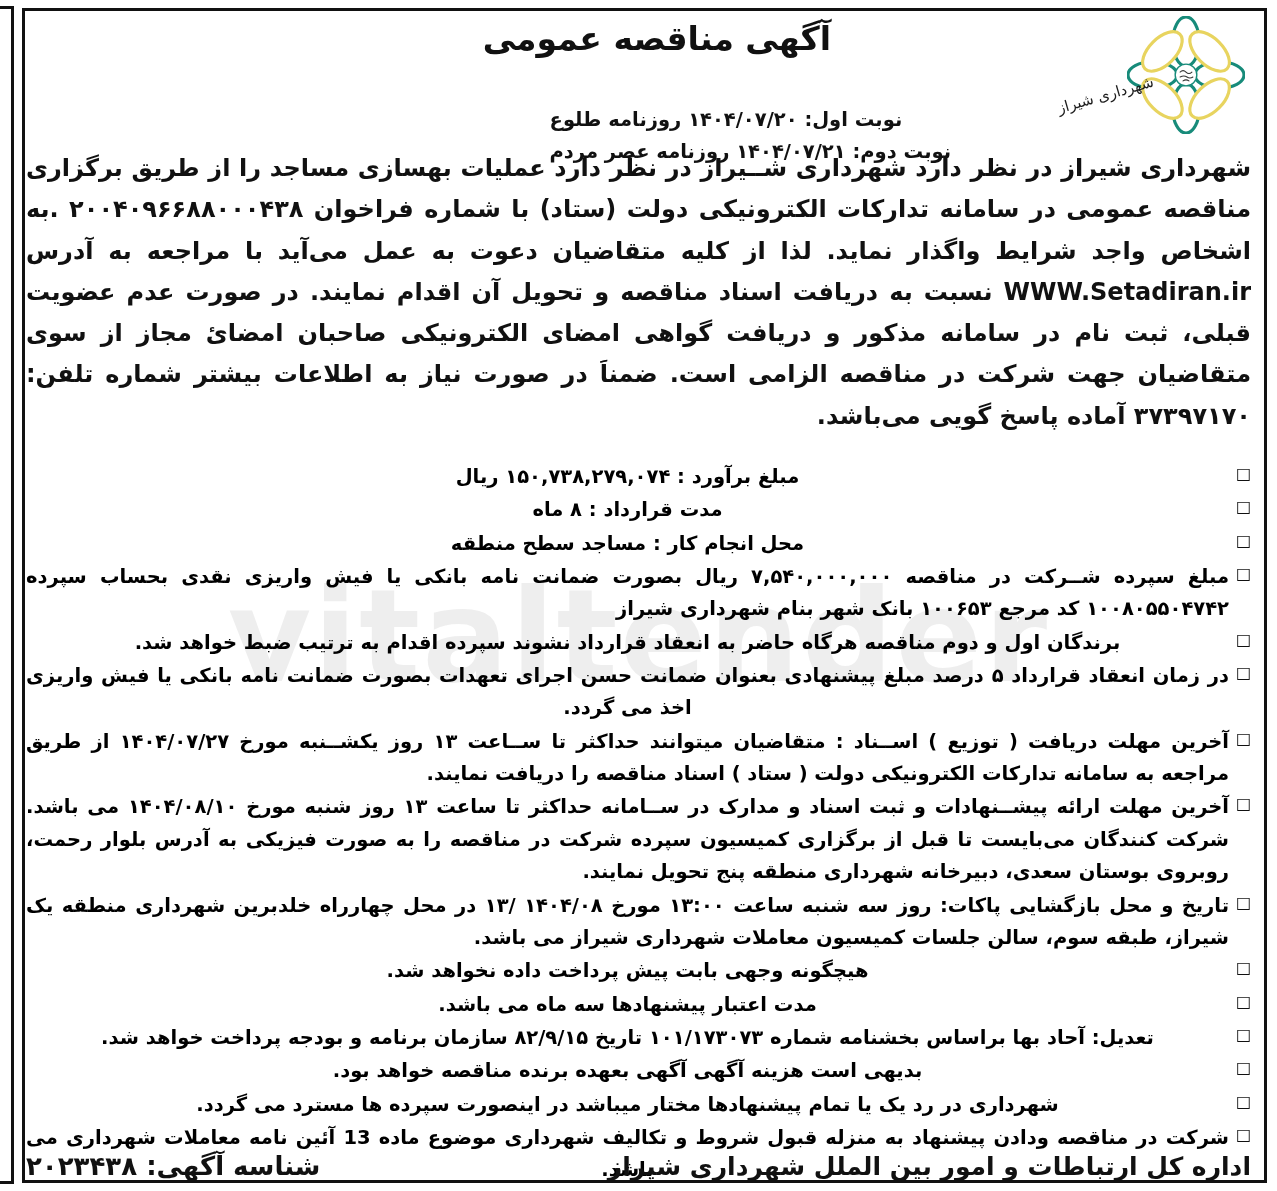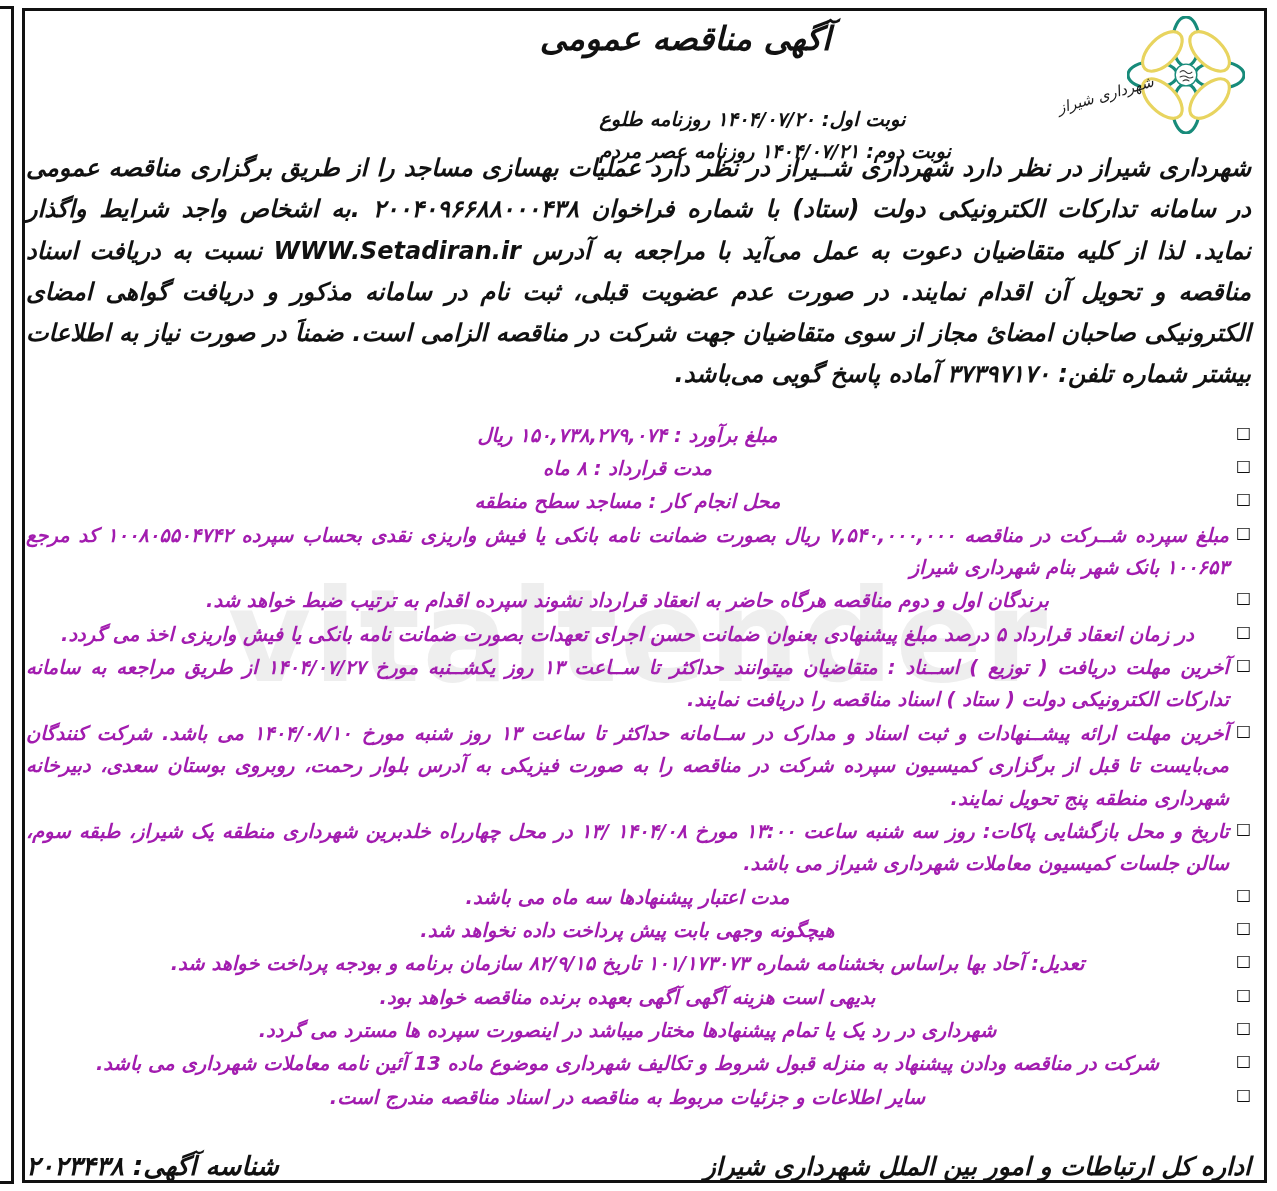--- a/index.html
+++ b/index.html
@@ -55,21 +55,20 @@
     direction: ltr;
     z-index: 0;
     margin-top: 40px;
   }
   .content {
     position: relative;
     z-index: 2;
     padding: 14px 26px 6px 26px;
     box-sizing: border-box;
     height: 100%;
-    font-style: italic;
   }
   
   .header {
     position: relative;
     height: 132px;
   }
   .title-block {
     position: absolute;
     right: 420px;
     top: 6px;
@@ -138,21 +137,21 @@
   ul.bullets {
     list-style: none;
     margin: 6px 0 0 0;
     padding: 0;
   }
   ul.bullets > li {
     position: relative;
     font-size: 19.5px;
     font-weight: bold;
     line-height: 1.66;
-    color: #a21caf;
+    color: #000000;
     padding-right: 22px;
     margin-bottom: 1px;
     text-align: justify;
     text-align-last: right;
   }
   ul.bullets > li.center-last {
     text-align-last: center;
   }
   ul.bullets > li::before {
     content: "\25A1";
@@ -246,22 +245,22 @@
     <ul class="bullets">
       <li class="center-last">مبلغ برآورد : ۱۵۰,۷۳۸,۲۷۹,۰۷۴ ریال</li>
       <li class="center-last">مدت قرارداد :  ۸  ماه</li>
       <li class="center-last">محل انجام کار : مساجد سطح منطقه</li>
       <li>مبلغ سپرده شــرکت در مناقصه ۷,۵۴۰,۰۰۰,۰۰۰ ریال بصورت ضمانت نامه بانکی یا فیش واریزی نقدی بحساب سپرده ۱۰۰۸۰۵۵۰۴۷۴۲ کد مرجع ۱۰۰۶۵۳ بانک  شهر بنام شهرداری شیراز</li>
       <li class="center-last">برندگان اول و دوم مناقصه هرگاه حاضر به انعقاد قرارداد نشوند سپرده اقدام به ترتیب ضبط خواهد شد.</li>
       <li class="center-last">در زمان انعقاد قرارداد ۵ درصد مبلغ پیشنهادی بعنوان ضمانت حسن اجرای تعهدات بصورت ضمانت نامه بانکی یا فیش واریزی اخذ می گردد.</li>
       <li>آخرین مهلت دریافت ( توزیع ) اســناد : متقاضیان میتوانند حداکثر تا ســاعت ۱۳ روز یکشــنبه مورخ ۱۴۰۴/۰۷/۲۷ از طریق مراجعه به سامانه تدارکات الکترونیکی دولت ( ستاد ) اسناد مناقصه را دریافت نمایند.</li>
       <li>آخرین مهلت ارائه پیشــنهادات و ثبت اسناد و مدارک در ســامانه حداکثر تا ساعت ۱۳ روز شنبه مورخ ۱۴۰۴/۰۸/۱۰ می باشد. شرکت کنندگان می‌بایست تا قبل از برگزاری کمیسیون سپرده شرکت در مناقصه را به صورت فیزیکی به آدرس بلوار رحمت، روبروی بوستان سعدی، دبیرخانه شهرداری منطقه پنج تحویل نمایند.</li>
       <li>تاریخ و محل بازگشایی پاکات: روز سه شنبه ساعت ۱۳:۰۰ مورخ  ۱۴۰۴/۰۸ /۱۳ در محل چهارراه خلدبرین شهرداری منطقه یک شیراز، طبقه سوم، سالن جلسات کمیسیون معاملات شهرداری شیراز می باشد.</li>
+      <li class="center-last">هیچگونه وجهی بابت پیش پرداخت داده نخواهد شد.</li>
       <li class="center-last">مدت اعتبار پیشنهادها سه ماه می باشد.</li>
-      <li class="center-last">هیچگونه وجهی بابت پیش پرداخت داده نخواهد شد.</li>
       <li class="center-last">تعدیل: آحاد بها براساس بخشنامه شماره ۱۰۱/۱۷۳۰۷۳ تاریخ ۸۲/۹/۱۵ سازمان برنامه و بودجه پرداخت خواهد شد.</li>
       <li class="center-last">بدیهی است هزینه آگهی آگهی بعهده برنده مناقصه خواهد بود.</li>
       <li class="center-last">شهرداری در رد یک یا تمام پیشنهادها  مختار میباشد در اینصورت سپرده ها مسترد می گردد.</li>
       <li class="center-last">شرکت در مناقصه ودادن پیشنهاد به منزله قبول شروط و تکالیف شهرداری موضوع ماده 13 آئین نامه معاملات شهرداری می باشد.</li>
       <li class="center-last">سایر اطلاعات و جزئیات مربوط به مناقصه در اسناد مناقصه مندرج است.</li>
 
     </ul>
 
     <div class="footer">
       <div class="footer-org">اداره کل ارتباطات و امور بین الملل شهرداری شیراز</div>

